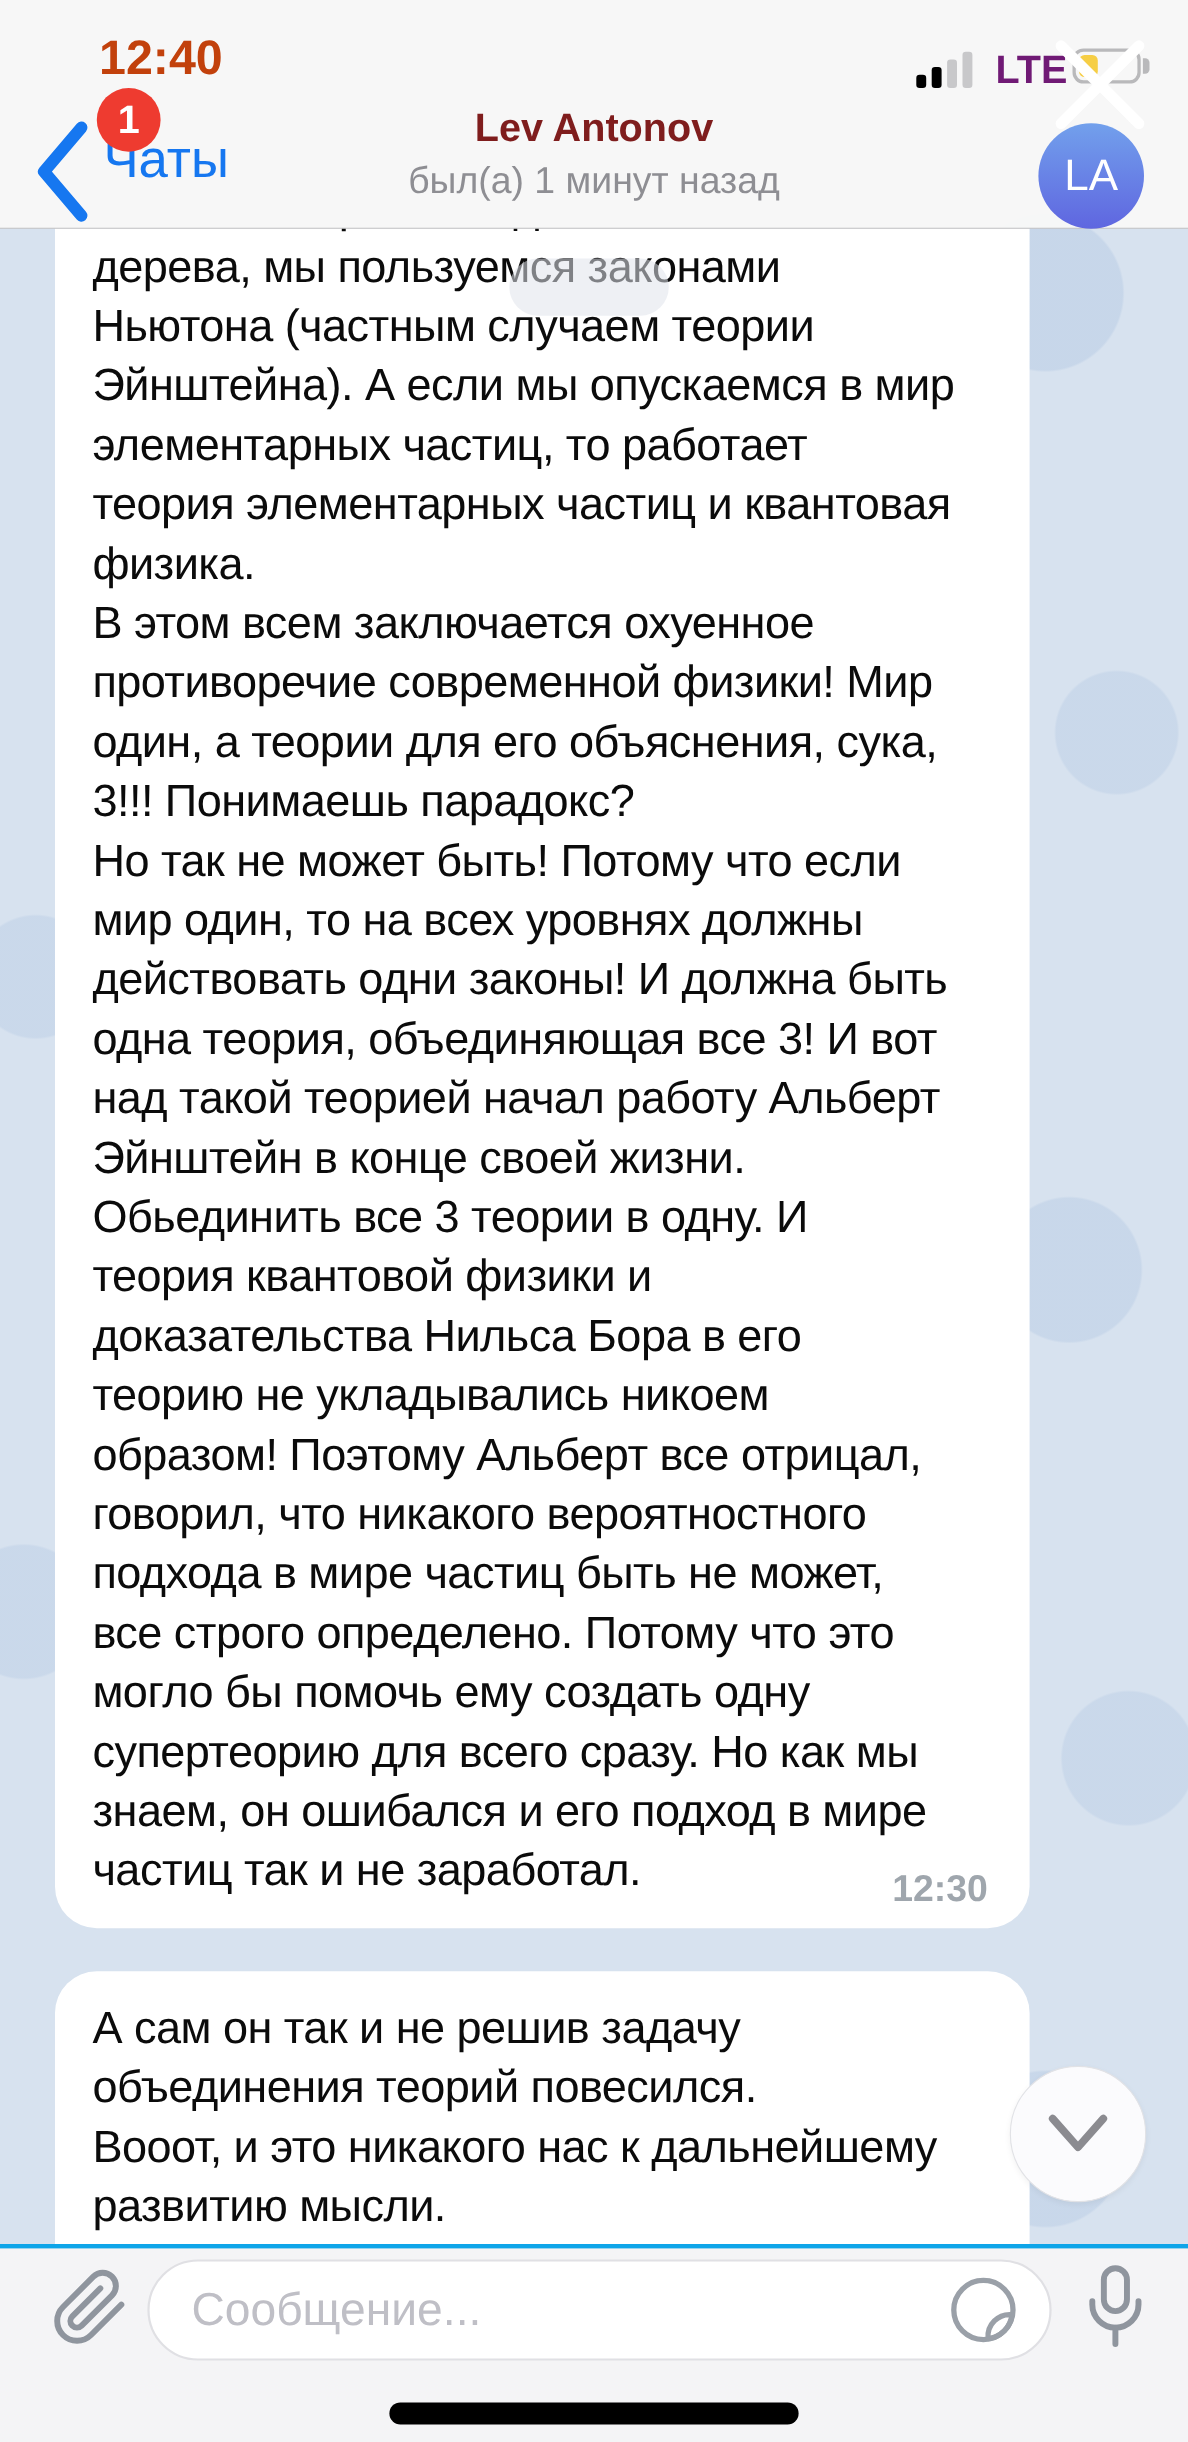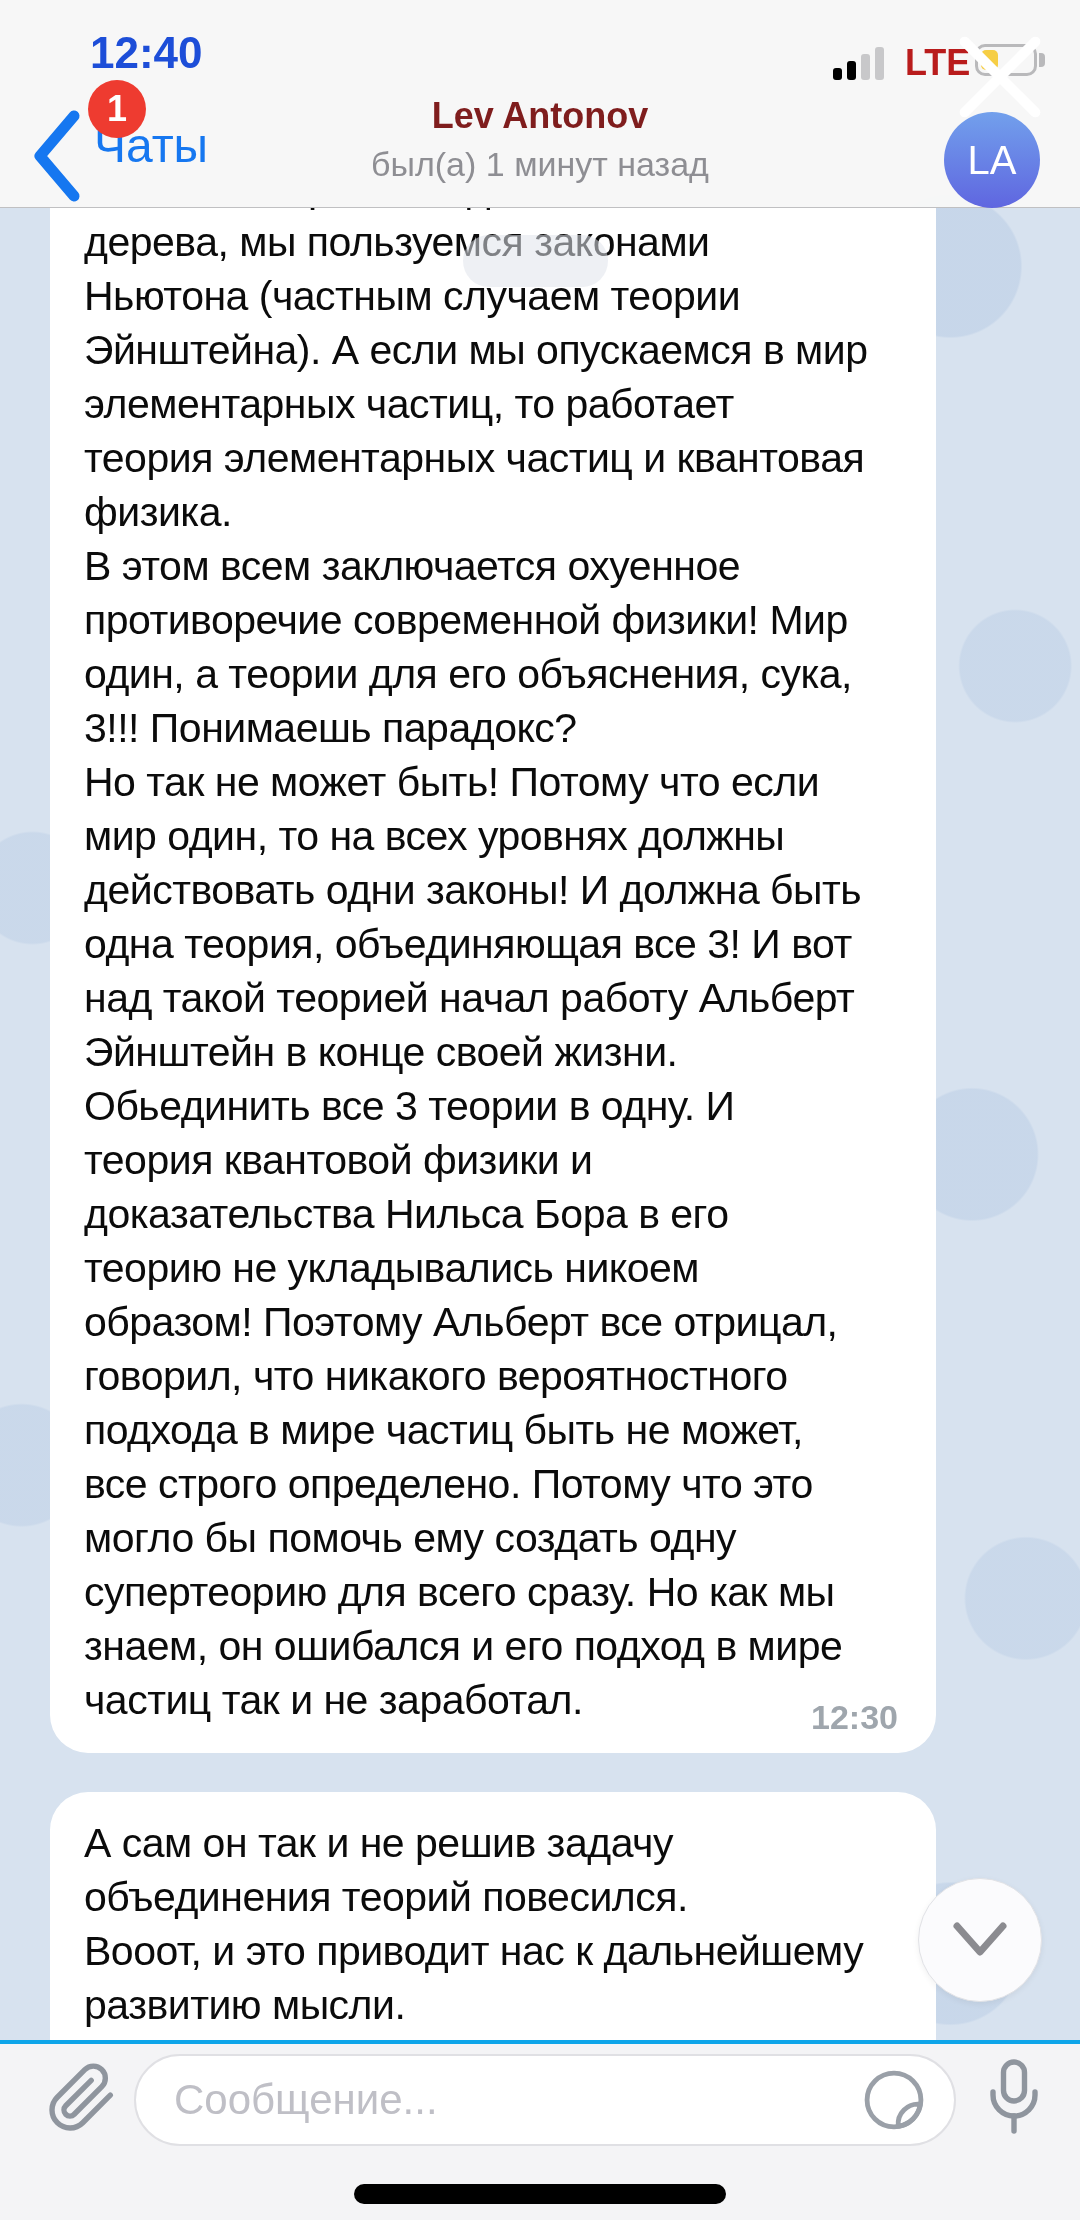--- a/index.html
+++ b/index.html
@@ -41,30 +41,30 @@
     position:absolute;left:463px;top:28px;width:145px;height:52px;border-radius:26px;
     background:rgba(224,228,235,0.55);
   }
   
   .header{
     position:absolute;left:0;top:0;width:1080px;height:207px;
     background:rgba(247,247,247,0.98);border-bottom:1px solid rgba(60,60,67,0.29);
     z-index:20;
   }
   .status-time{
-    position:absolute;left:90px;top:28px;font-size:44px;font-weight:bold;color:#1d4ed8;
+    position:absolute;left:90px;top:28px;font-size:44px;font-weight:bold;color:#c2410c;
     letter-spacing:0px;
   }
   .signal-bars{position:absolute;left:833px;top:46px;width:60px;height:34px;}
   .signal-bars span{position:absolute;bottom:0;width:9px;border-radius:3px;}
   .signal-bars .b1{left:0;height:12px;background:#000;}
   .signal-bars .b2{left:14px;height:19px;background:#000;}
   .signal-bars .b3{left:28px;height:26px;background:#c8c8ca;}
   .signal-bars .b4{left:42px;height:33px;background:#c8c8ca;}
-  .status-lte{position:absolute;left:905px;top:42px;font-size:36px;font-weight:bold;color:#b91c1c;}
+  .status-lte{position:absolute;left:905px;top:42px;font-size:36px;font-weight:bold;color:#701a75;}
   .battery{position:absolute;left:975px;top:44px;width:62px;height:32px;
     border:3px solid #b9b9bb;border-radius:10px;box-sizing:border-box;}
   .battery-fill{position:absolute;left:3px;top:3px;width:17px;height:20px;border-radius:5px;background:#f6ce45;}
   .battery-nub{position:absolute;left:1039px;top:53px;width:6px;height:14px;background:#b9b9bb;border-radius:0 4px 4px 0;}
   .close-x{position:absolute;left:945px;top:22px;width:110px;height:110px;z-index:30;}
   .close-x span{position:absolute;left:50%;top:50%;width:110px;height:10px;background:#ffffff;border-radius:5px;}
   .close-x .x1{transform:translate(-50%,-50%) rotate(45deg);}
   .close-x .x2{transform:translate(-50%,-50%) rotate(-45deg);}
   .back-area{position:absolute;left:28px;top:86px;width:240px;height:120px;cursor:pointer;}
   .back-chevron{position:absolute;left:0;top:22px;}
@@ -147,21 +147,21 @@
         <div class="msg-line">знаем, он ошибался и его подход в мире</div>
         <div class="msg-line">частиц так и не заработал.</div>
       </div>
     <div class="msg-time">12:30</div>
   </div>
   <div class="date-chip-remnant"></div>
   <div class="bubble bubble-2">
     <div>
         <div class="msg-line">А сам он так и не решив задачу</div>
         <div class="msg-line">объединения теорий повесился.</div>
-        <div class="msg-line">Вооот, и это приводит нас к дальнейшему</div>
+        <div class="msg-line">Вооот, и это никакого нас к дальнейшему</div>
         <div class="msg-line">развитию мысли.</div>
       </div>
   </div>
 </div>
 
 <div class="scroll-fab">
   <svg width="58" height="40" viewBox="0 0 58 40">
     <polyline points="6,6 29,32 52,6" fill="none" stroke="#8b8b90" stroke-width="7" stroke-linecap="round" stroke-linejoin="round"></polyline>
   </svg>
 </div>

